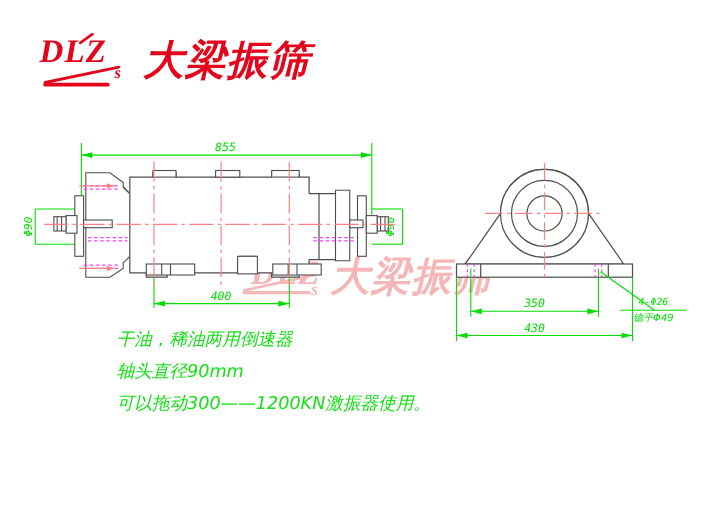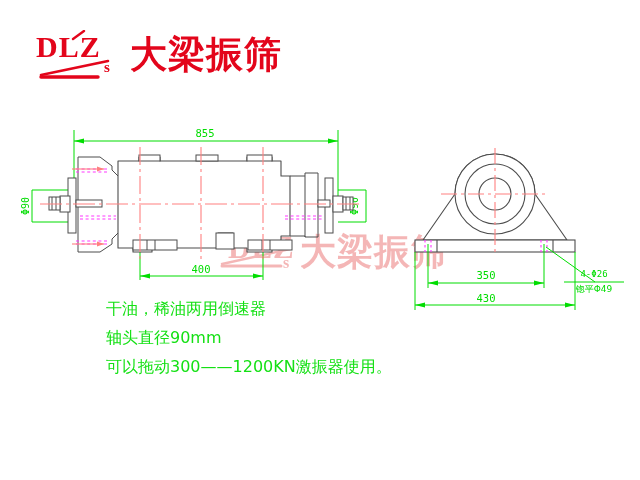--- a/index.html
+++ b/index.html
@@ -11,20 +11,21 @@
     width: 640px;
     height: 480px;
     position: relative;
     overflow: hidden;
     font-family: "Liberation Sans", sans-serif;
   }
   #page {
     position: absolute;
     inset: 0;
     background: #ffffff;
+    font-style: italic;
   }
   
   .logo-block {
     position: absolute;
     left: 28px;
     top: 26px;
     width: 260px;
     height: 62px;
   }
   .logo-dlz {

